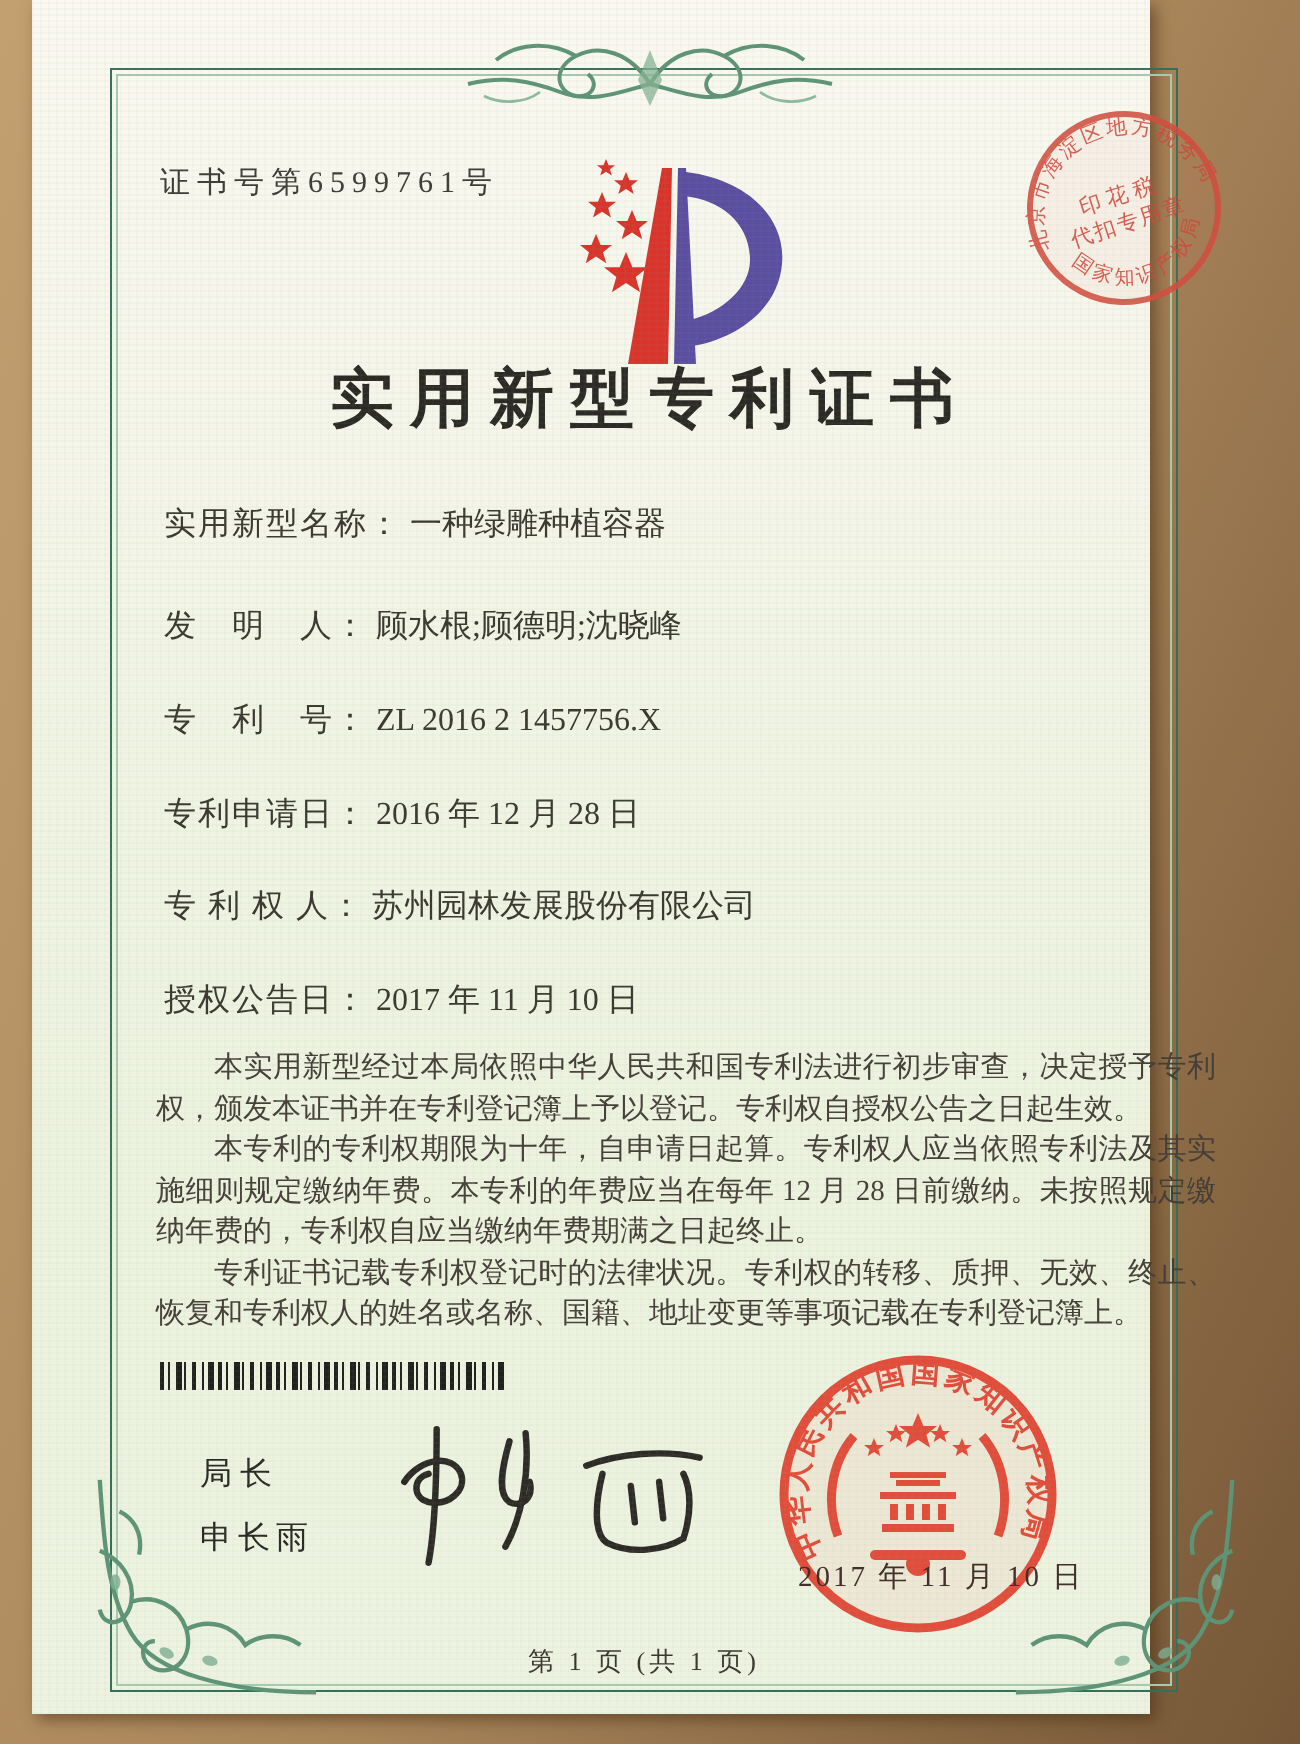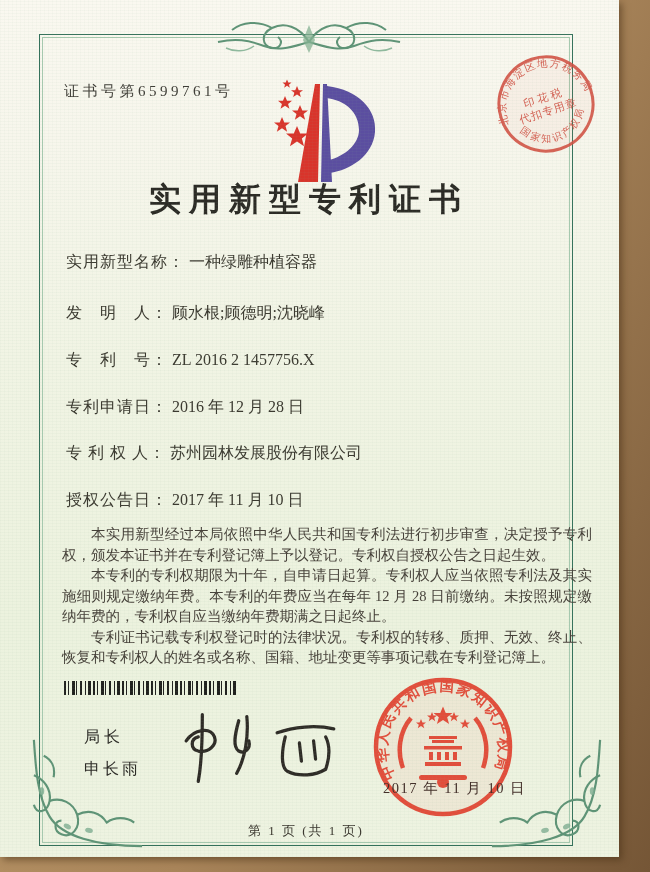--- a/index.html
+++ b/index.html
@@ -1,19 +1,19 @@
 <!DOCTYPE html>
 <html><head>
 <meta charset="utf-8">
 <style>
   * { margin:0; padding:0; box-sizing:border-box; }
   body { font-family: "Liberation Serif", "DejaVu Serif", serif; }
   .scene { position:relative; width:650px; height:872px; overflow:hidden;
            background: linear-gradient(115deg, #c2a070 0%, #a9855a 55%, #755636 100%); }
-  .paper { position:absolute; left:0; top:0; width:619px; height:857px;
+  .paper { position:absolute; left:16px; top:0; width:559px; height:857px;
            background: linear-gradient(180deg, #faf8f0 0%, #f7f6ec 16%, #f1f4e4 42%, #ecf2de 72%, #eef3e1 100%);
            box-shadow: 3px 3px 7px rgba(70,45,20,.55); }
   .texture { position:absolute; inset:0; pointer-events:none;
            background:
              repeating-linear-gradient(0deg, rgba(135,175,145,.05) 0 1px, transparent 1px 3px),
              repeating-linear-gradient(90deg, rgba(135,175,145,.04) 0 1px, transparent 1px 4px); }
   .frame-outer { position:absolute; left:39px; top:34px; width:534px; height:812px;
            border:1.5px solid #33705a; }
   .frame-inner { position:absolute; inset:2px; border:1px solid #a6c9af; }
   .cert-no { position:absolute; left:64px; top:82px; font-size:15px; letter-spacing:3.5px; color:#3e3c36; }

